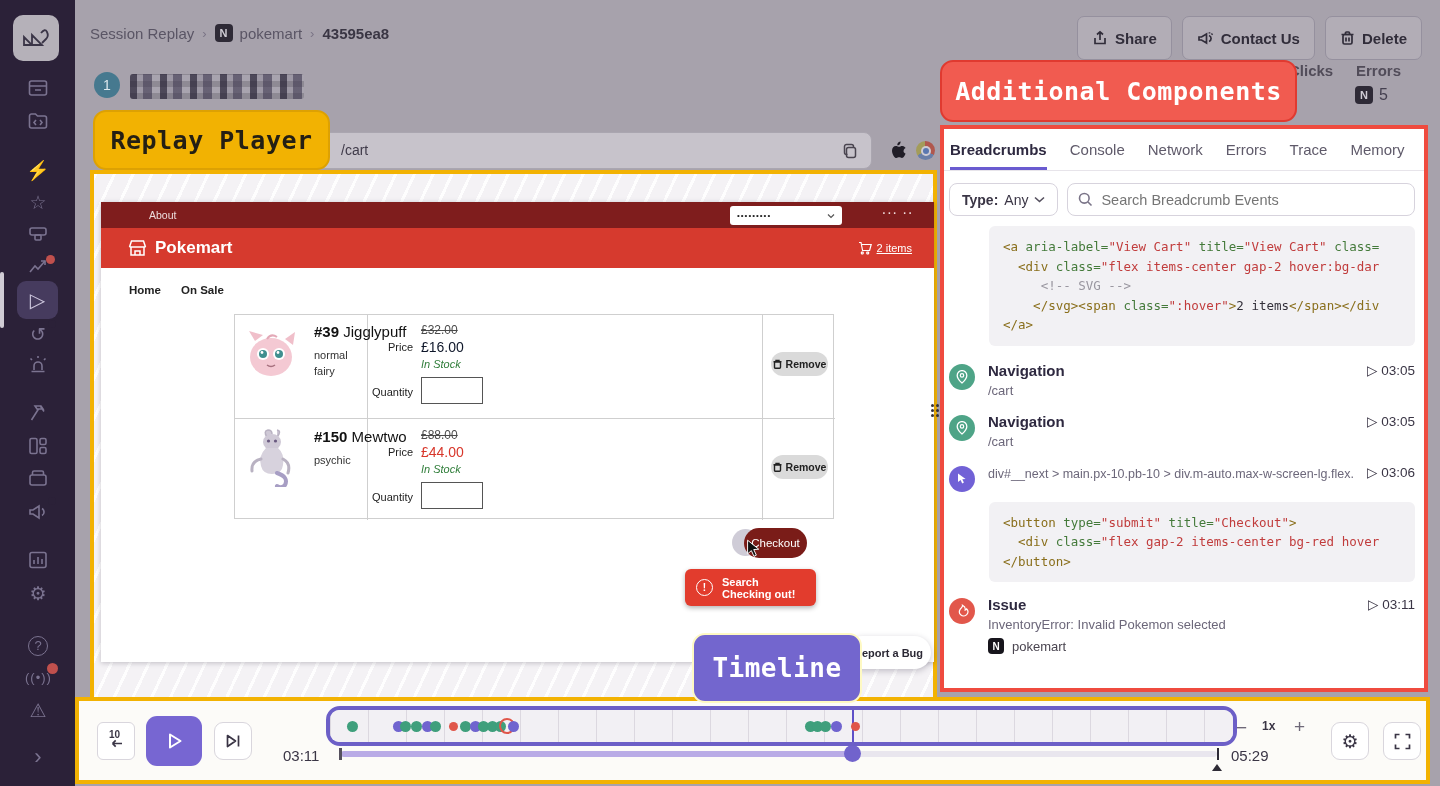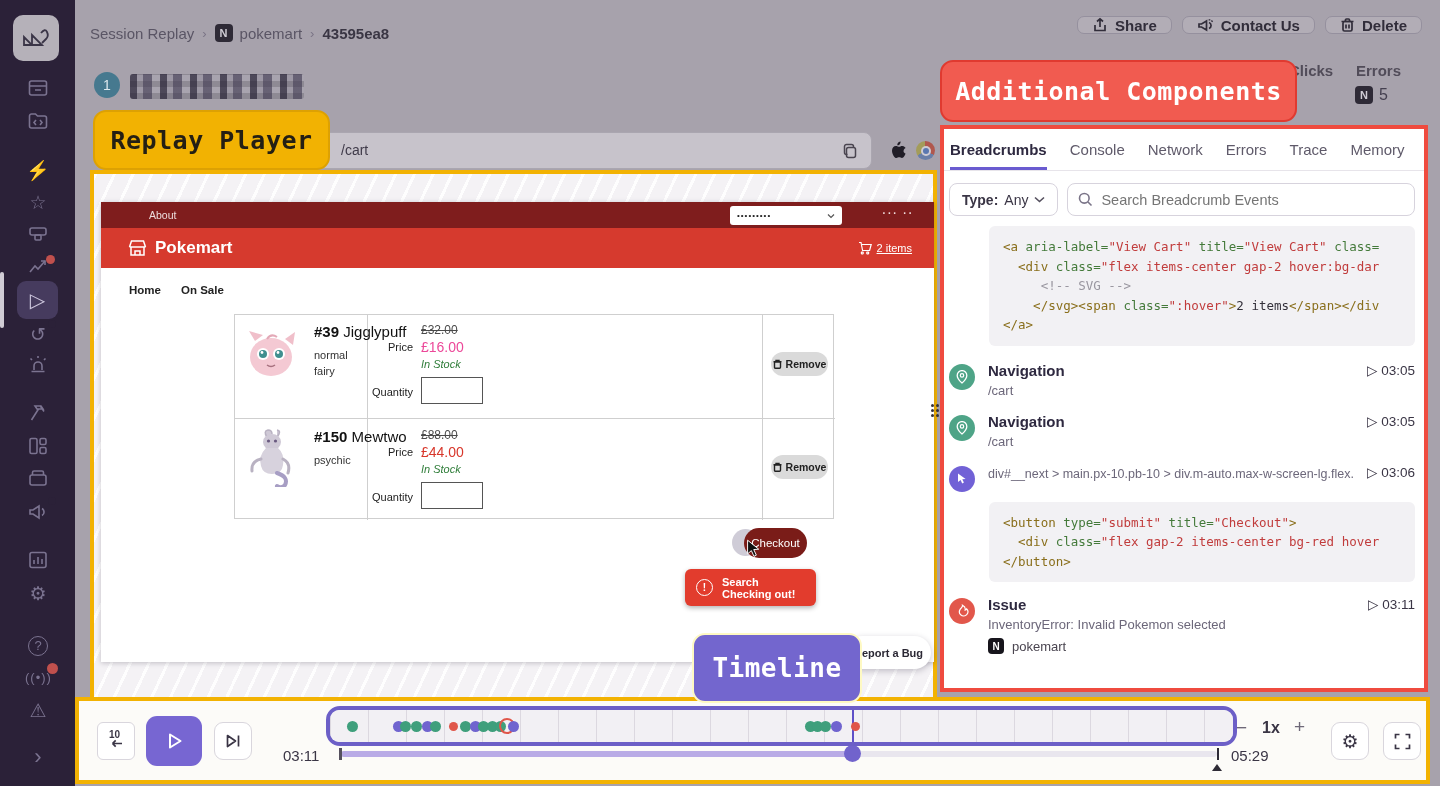--- a/index.html
+++ b/index.html
@@ -12,21 +12,21 @@
   
   #sidebar { position:absolute; left:0; top:0; width:75px; height:786px; background:#2b2138; }
   .side-ic { position:absolute; left:25px; width:26px; height:26px; color:#7b7390; font-size:19px; line-height:26px; text-align:center; }
   .side-ic svg { stroke:#7b7390; fill:none; stroke-width:1.6; }
   .reddot { position:absolute; border-radius:50%; background:#c0504d; }
   .ringdot { position:absolute; border-radius:50%; border:1.5px solid #8f889c0; background:#2b2138; }
 
   
   .crumb-sep { color:#7a7486; font-size:13px; margin:0 8px; }
   .nbadge { display:inline-flex; align-items:center; justify-content:center; width:18px; height:18px; border-radius:4px; background:#2e2a36; color:#cfccd4; font-size:11px; font-weight:bold; }
-  .topbtn { height:18px; padding:0 14px; border-radius:7px; background:#b2adb6; border:1px solid #939).9e; border:1px solid #95909e; color:#312d3a; font-size:15px; font-weight:600; display:flex; align-items:center; gap:7px; }
+  .topbtn { height:44px; padding:0 14px; border-radius:7px; background:#b2adb6; border:1px solid #939).9e; border:1px solid #95909e; color:#312d3a; font-size:15px; font-weight:600; display:flex; align-items:center; gap:7px; }
   .topbtn svg { stroke:#312d3a; fill:none; stroke-width:1.7; }
 
   
   .callout { position:absolute; z-index:30; border-radius:13px; display:flex; align-items:center; justify-content:center;
              font-family:"DejaVu Sans Mono", monospace; font-weight:bold; font-size:25px; letter-spacing:.5px; }
 
   
   #viewport { position:absolute; left:90px; top:170px; width:847px; height:531px; border:4px solid #F2B202; z-index:10;
               background-color:#f4f2f5;
               background-image:repeating-linear-gradient(115deg, rgba(255,255,255,.9) 0 3px, transparent 3px 17px); }
@@ -234,21 +234,21 @@
           <path d="M22 38 q4 3 8 0" stroke="#a6707e" fill="none" stroke-width="1.5"></path>
           <path d="M22 12 q4 -6 10 -2" stroke="#e3a9b7" fill="none" stroke-width="2"></path>
         </svg>
         <div class="abs" style="left:79px;top:8px;font-size:15px;color:#111;">
           <b>#39</b> <span>Jigglypuff</span>
         </div>
         <div class="abs" style="left:79px;top:34px;font-size:11px;color:#333;">normal</div>
         <div class="abs" style="left:79px;top:50px;font-size:11px;color:#333;">fairy</div>
         <div class="abs" style="left:140px;top:26px;width:38px;text-align:right;font-size:11px;color:#222;">Price</div>
         <div class="abs striketxt" style="left:186px;top:8px;font-size:12px;color:#4a4a4a;">£32.00</div>
-        <div class="abs" style="left:186px;top:24px;font-size:14px;color:#ec4899;">£16.00</div>
+        <div class="abs" style="left:186px;top:24px;font-size:14px;color:#0f172a;">£16.00</div>
         <div class="abs" style="left:186px;top:43px;font-size:11px;font-style:italic;color:#2f7d39;">In Stock</div>
         <div class="abs" style="left:104px;top:71px;width:74px;text-align:right;font-size:11px;color:#222;">Quantity</div>
         <div class="abs" style="left:186px;top:62px;width:62px;height:27px;border:1.5px solid #555;background:#fff;"></div>
         <div class="removebtn" style="left:536px;top:37px;">
           <svg width="9" height="10" viewBox="0 0 9 10">
               <rect x="1.5" y="2.8" width="6" height="6.4" rx="1"></rect>
               <path d="M0.5 2.8h8M3 2.8V1.5h3v1.3"></path>
             </svg>
           <span>Remove</span>
         </div>
@@ -443,21 +443,21 @@
 
     <div class="abs" style="left:262px;top:50px;width:876px;height:6px;background:#e9e6ee;border-radius:3px;">
       <div style="position: absolute; left: 0px; top: 0px; height: 6px; background: rgb(185, 171, 230); border-radius: 3px; width: 58.3%;"></div>
       <span style="position:absolute;left:-2px;top:-3px;width:2.5px;height:12px;background:#55505e;"></span>
       <span style="position: absolute; top: -6px; width: 17px; height: 17px; margin-left: -8px; border-radius: 50%; background: rgb(113, 99, 204); left: 58.3%;"></span>
       <span style="position:absolute;right:-2px;top:-3px;width:2.5px;height:12px;background:#2e2b36;"></span>
       <span style="position:absolute;right:-5px;top:13px;width:0;height:0;border-left:5px solid transparent;border-right:5px solid transparent;border-bottom:7px solid #2e2b36;"></span>
     </div>
 
     <span class="abs" style="left:1157px;top:16px;font-size:19px;color:#6e6878;">−</span>
-    <span class="abs" style="left:1183px;top:18px;font-size:16px;font-weight:600;color:#3a3545;">1x</span>
+    <span class="abs" style="left:1183px;top:18px;font-size:12px;font-weight:600;color:#3a3545;">1x</span>
     <span class="abs" style="left:1215px;top:15px;font-size:19px;color:#6e6878;">+</span>
     <span class="abs" style="left:1152px;top:46px;font-size:15px;color:#3a3545;">05:29</span>
 
     <div class="ctlbtn" style="left:1252px;top:21px;font-size:19px;">⚙</div>
     <div class="ctlbtn" style="left:1304px;top:21px;">
       <svg width="17" height="17" viewBox="0 0 17 17">
           <path d="M1.5 5.5v-4h4M11.5 1.5h4v4M15.5 11.5v4h-4M5.5 15.5h-4v-4"></path>
         </svg>
     </div>
   </div>

